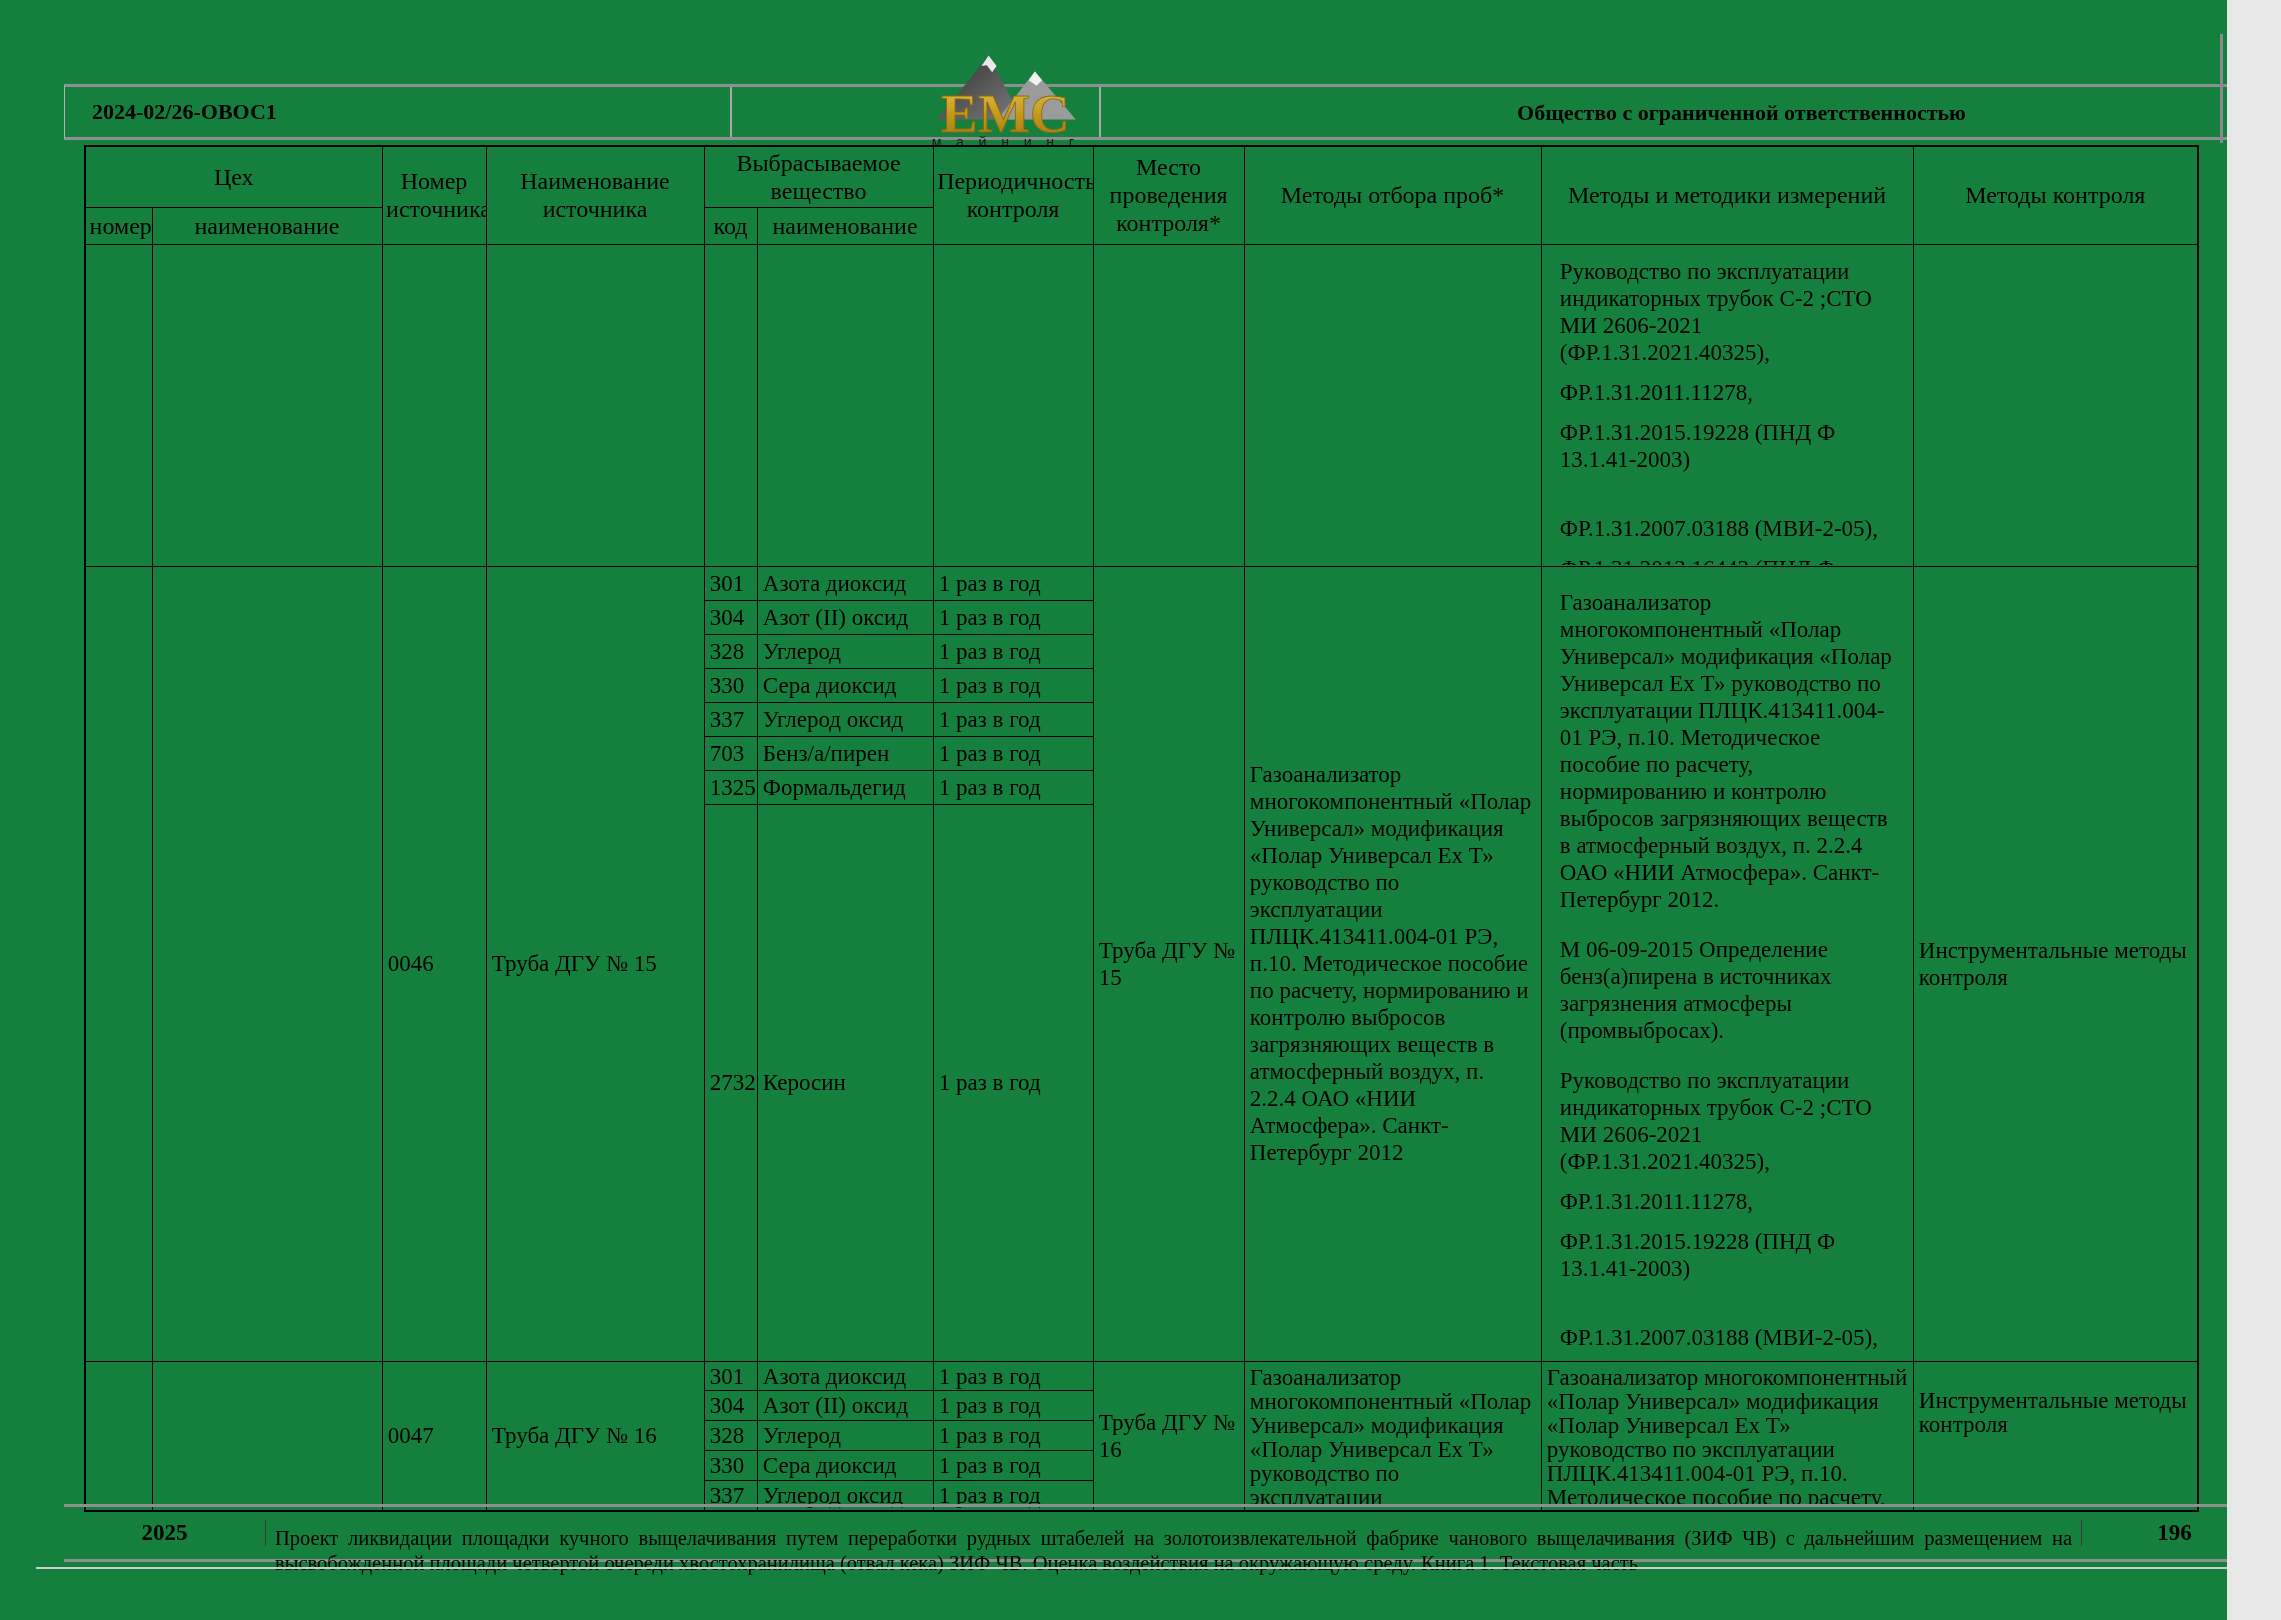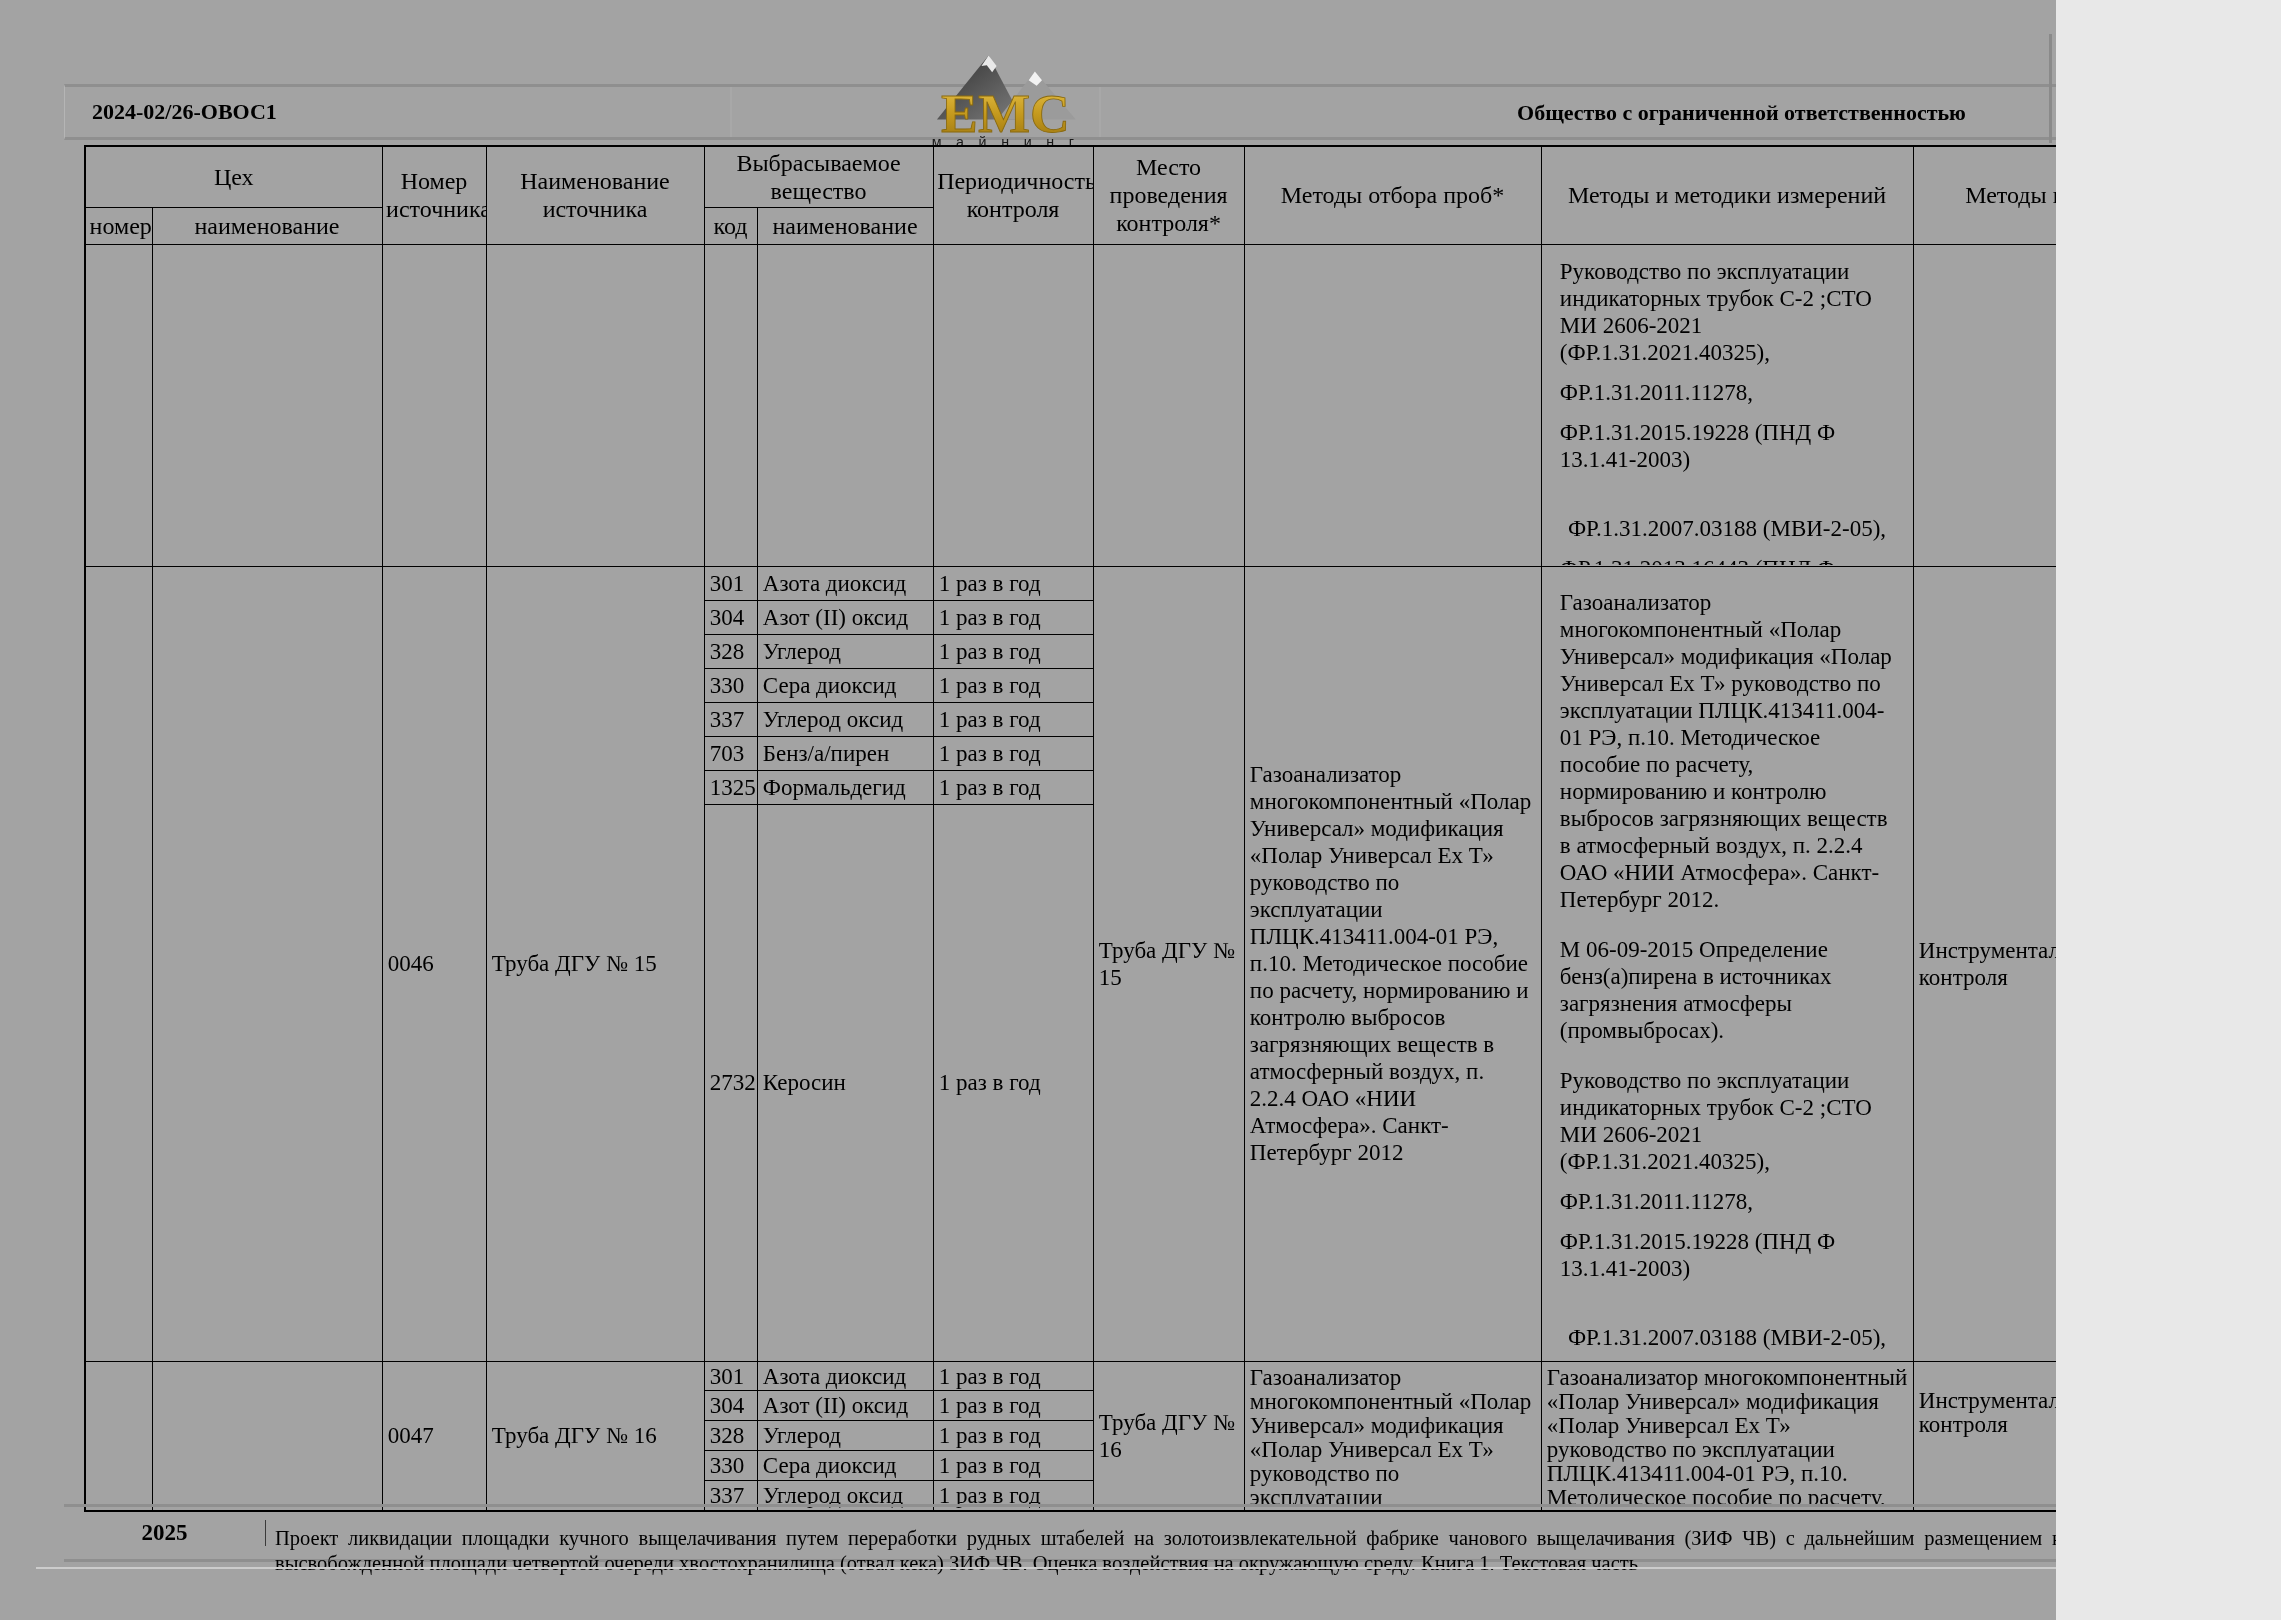--- a/index.html
+++ b/index.html
@@ -1,16 +1,16 @@
 <!DOCTYPE html>
 <html style="font-size:14.3px"><head>
 <meta charset="utf-8">
 <style>
   html,body{margin:0;padding:0;background:#e8e8e8;}
-  .page{position:relative;width:2056px;height:1621px;background:#a3a3a3;overflow:hidden;
+  .page{position:relative;width:2227px;height:1621px;background:#15803d;overflow:hidden;
         font-family:"Liberation Serif","DejaVu Serif",serif;color:#000;}
   
   .band{position:absolute;left:64px;top:84px;width:2203px;height:50px;
         border-top:3.6px solid #8f8f8f;border-bottom:3.6px solid #8f8f8f;
         border-left:1.8px solid #b5b5b5;border-right:1.8px solid #b5b5b5;}
   .band-div{position:absolute;top:0;bottom:0;width:1.8px;background:#a8a8a8;}
   .doc-code{position:absolute;left:27px;top:50%;transform:translateY(-50%);
             font-weight:bold;font-size:22px;white-space:nowrap;}
   .company{position:absolute;left:1043px;right:0;top:50%;transform:translateY(-50%);
            text-align:center;font-weight:bold;font-size:22px;line-height:27px;padding-left:107px;}
@@ -27,21 +27,21 @@
   td.vt{vertical-align:top;}
   td.vb{vertical-align:bottom;}
   td.code{padding:0.9px 3.6px;}
   .clipA{height:314px;overflow:hidden;padding-bottom:5.3px;}
   .clipB{height:781px;overflow:hidden;padding-top:5.3px;}
   .clipC{height:139px;overflow:hidden;line-height:24px;}
   .clipC2{height:116px;overflow:hidden;line-height:24px;margin-top:23px;}
   .mp{margin:13px;}
   .gap{margin-top:23px;}
   .gapS{margin-top:9px;}
-  .gapL{margin-top:42px;text-align:center;}
+  .gapL{margin-top:42px;}
   
   .footer{position:absolute;left:64px;top:1504px;width:2203px;height:52px;
           border-top:3.6px solid #8f8f8f;border-bottom:3.6px solid #8f8f8f;
           display:flex;align-items:center;}
   .f-year{width:201px;border-right:1.8px solid #3a3a3a;display:flex;align-items:center;
           justify-content:center;font-weight:bold;font-size:23px;}
   .f-desc{flex:1;font-size:20.5px;line-height:25px;padding:0.9px 9px;text-align:justify;overflow:hidden;margin-top:36px;}
   .f-page{width:185px;border-left:1.8px solid #3a3a3a;display:flex;align-items:center;
           justify-content:center;font-weight:bold;font-size:23px;}
   .footer-underline{position:absolute;left:36px;top:1567px;width:2231px;height:1.8px;background:#cccccc;}

